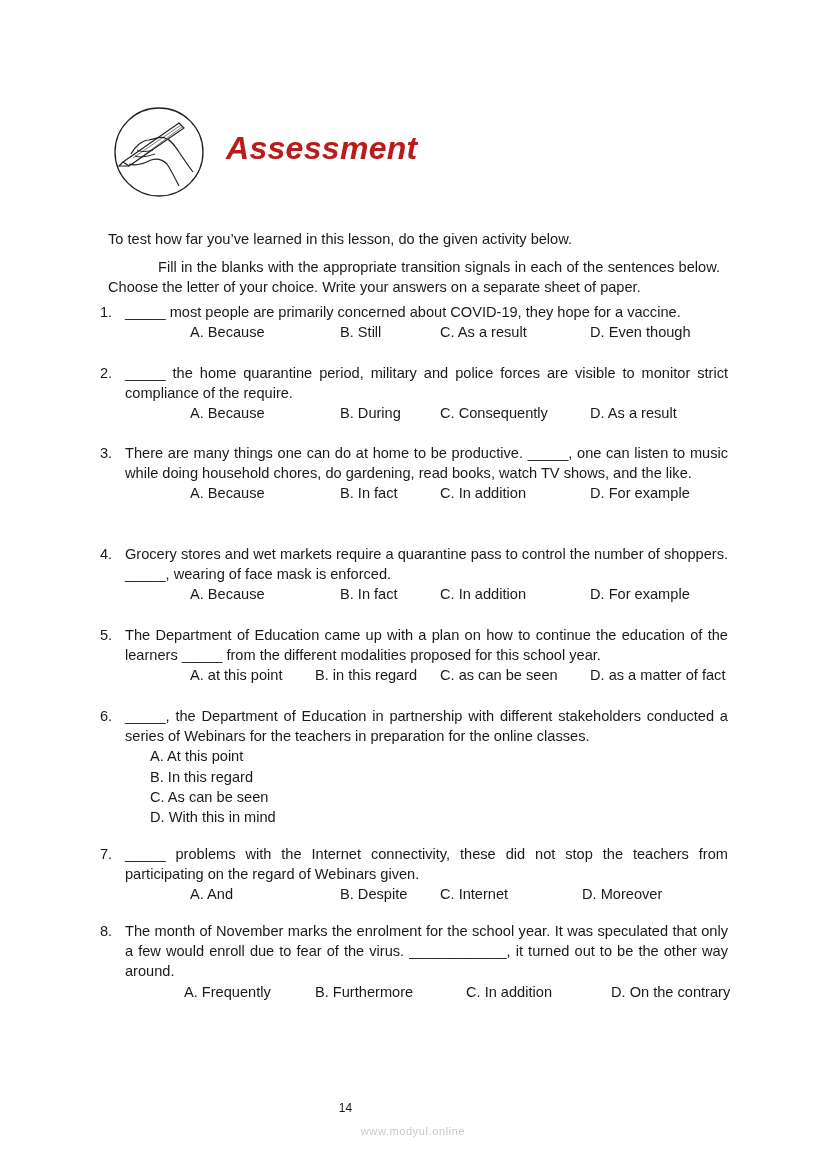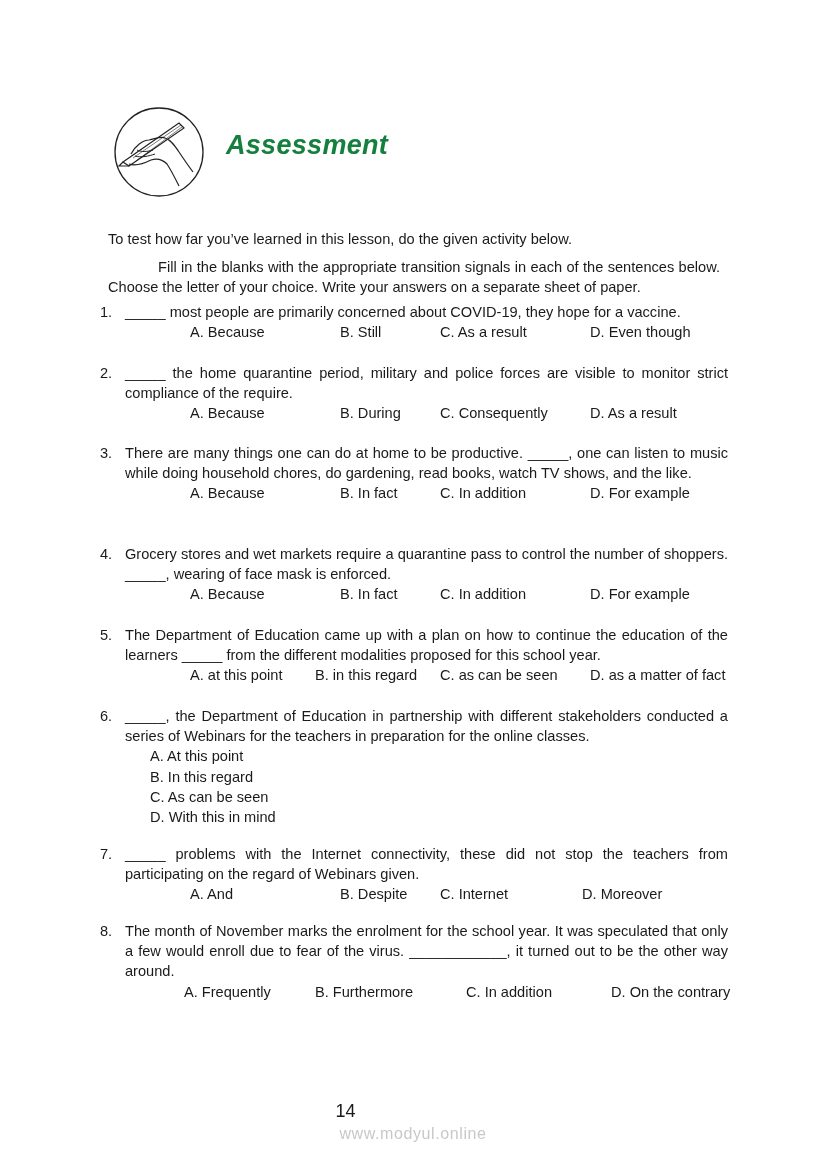--- a/index.html
+++ b/index.html
@@ -4,36 +4,36 @@
 <style>
   html, body { margin: 0; padding: 0; background: #ffffff; }
   body {
     width: 826px; height: 1169px; position: relative; overflow: hidden;
     font-family: "Liberation Sans", sans-serif; color: #1a1a1a;
     font-size: 14.6px;
   }
   .header-icon { position: absolute; left: 113px; top: 106px; width: 92px; height: 92px; }
   .page-title {
     position: absolute; left: 226px; top: 130px;
-    font-size: 27px; font-weight: bold; font-style: italic; color: #15803d;
+    font-size: 32px; font-weight: bold; font-style: italic; color: #b91c1c;
     letter-spacing: 0.3px;
     text-align: center;
   }
   .intro { position: absolute; left: 100px; top: 221px; width: 628px; line-height: 20.2px; }
   .intro p { margin: 8px; }
   .indent { text-indent: 50px; text-align: justify; }
   .items { position: absolute; left: 100px; width: 628px; }
   .item { position: absolute; left: 0; width: 628px; line-height: 20.2px; }
   .num { position: absolute; left: 0; top: 0; }
   .stem { margin-left: 25px; text-align: justify; }
   .choices { position: relative; height: 20px; }
   .choice { position: absolute; top: 0; white-space: nowrap; margin-left: 40px; }
   .choice-list .choice-row { padding-left: 50px; height: 20.2px; white-space: nowrap; }
-  .footer-page { position: absolute; left: 0; width: 691px; top: 1101px; text-align: center; font-size: 18px; }
-  .watermark { position: absolute; left: 0; width: 826px; top: 1125px; text-align: center; font-size: 16px; color: #c8c8c8; letter-spacing: 0.6px; }
+  .footer-page { position: absolute; left: 0; width: 691px; top: 1101px; text-align: center; font-size: 12px; }
+  .watermark { position: absolute; left: 0; width: 826px; top: 1125px; text-align: center; font-size: 11px; color: #c8c8c8; letter-spacing: 0.6px; }
 </style>
 </head>
 <body>
 
 <div class="header-icon">
   <svg width="92" height="92" viewBox="0 0 92 92">
     <circle cx="46" cy="46" r="44" fill="none" stroke="#222" stroke-width="1.3"></circle>
 
     <path d="M10 56 L66 17 L71 22 L16 60 Z" fill="none" stroke="#222" stroke-width="1.2"></path>
     <path d="M10 56 L6 60 L16 60" fill="none" stroke="#222" stroke-width="1.2"></path>

